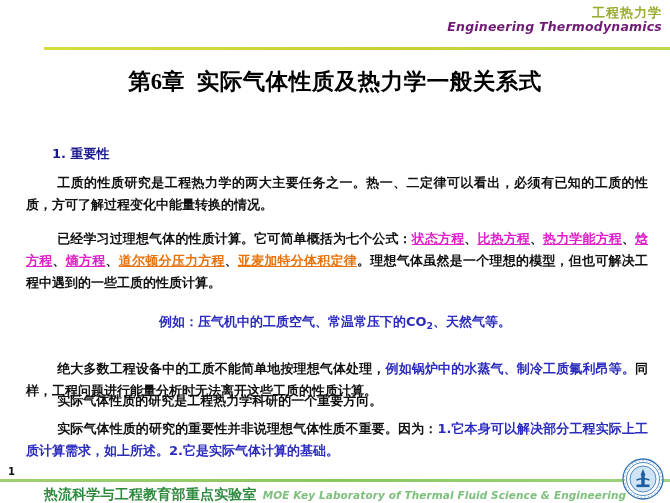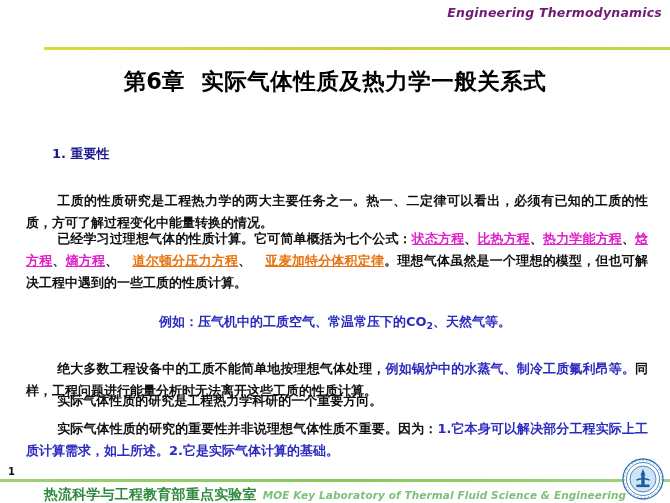--- a/index.html
+++ b/index.html
@@ -44,20 +44,21 @@
 
   
   .title {
     position: absolute;
     top: 66px; left: 0; right: 0;
     text-align: center;
     font-size: 22.5px;
     font-weight: bold;
     color: #000000;
     letter-spacing: 0.5px;
+    font-family: Liberation Serif, serif;
   }
   .title .chapter { letter-spacing: 0px; }
 
   
   .sec1 {
     position: absolute;
     top: 116px; left: 24px;
     font-size: 14px;
     font-weight: bold;
     color: #1a1a8c;
@@ -78,38 +79,38 @@
     width: 622px;
     font-size: 13px;
     font-weight: bold;
     color: #111111;
     line-height: 22px;
     text-align: justify;
     text-justify: inter-ideograph;
   }
   .ind { text-indent: 2.4em; display: block; }
 
-  .p1 { top: 190px; }
+  .p1 { top: 172px; }
   .p2 { top: 228px; }
   .p3 { top: 358px; }
   .p4 { top: 390px; }
   .p5 { top: 418px; }
 
   .example-line {
     position: absolute;
     top: 312px; left: 0; right: 0;
     text-align: center;
     font-size: 13px;
     font-weight: bold;
     color: #2b2bbf;
     line-height: 20px;
   }
 
   .mag { color: #e020c8; text-decoration: underline; }
-  .org { color: #e8720c; text-decoration: underline; margin-left: 14px; }
+  .org { color: #e8720c; text-decoration: underline; }
   .blu { color: #2b2bbf; }
   sub { font-size: 0.72em; vertical-align: baseline; position: relative; bottom: -0.28em; }
 
   
   .page-no {
     position: absolute;
     left: 8px; top: 466px;
     font-size: 10px;
     font-weight: bold;
     color: #111111;
@@ -149,20 +150,21 @@
     right: 6px; top: 458px;
     width: 42px; height: 42px;
   }
 </style>
 </head>
 <body>
 
 <div class="slide">
 
   <div class="header">
+    <div class="cn">工程热力学</div>
     <div class="en">Engineering Thermodynamics</div>
   </div>
   <div class="top-rule"></div>
 
   <div class="title">
     <span class="chapter">第6章</span>&nbsp;&nbsp;<span>实际气体性质及热力学一般关系式</span>
   </div>
 
   <div class="sec2">1. 重要性</div>
 

